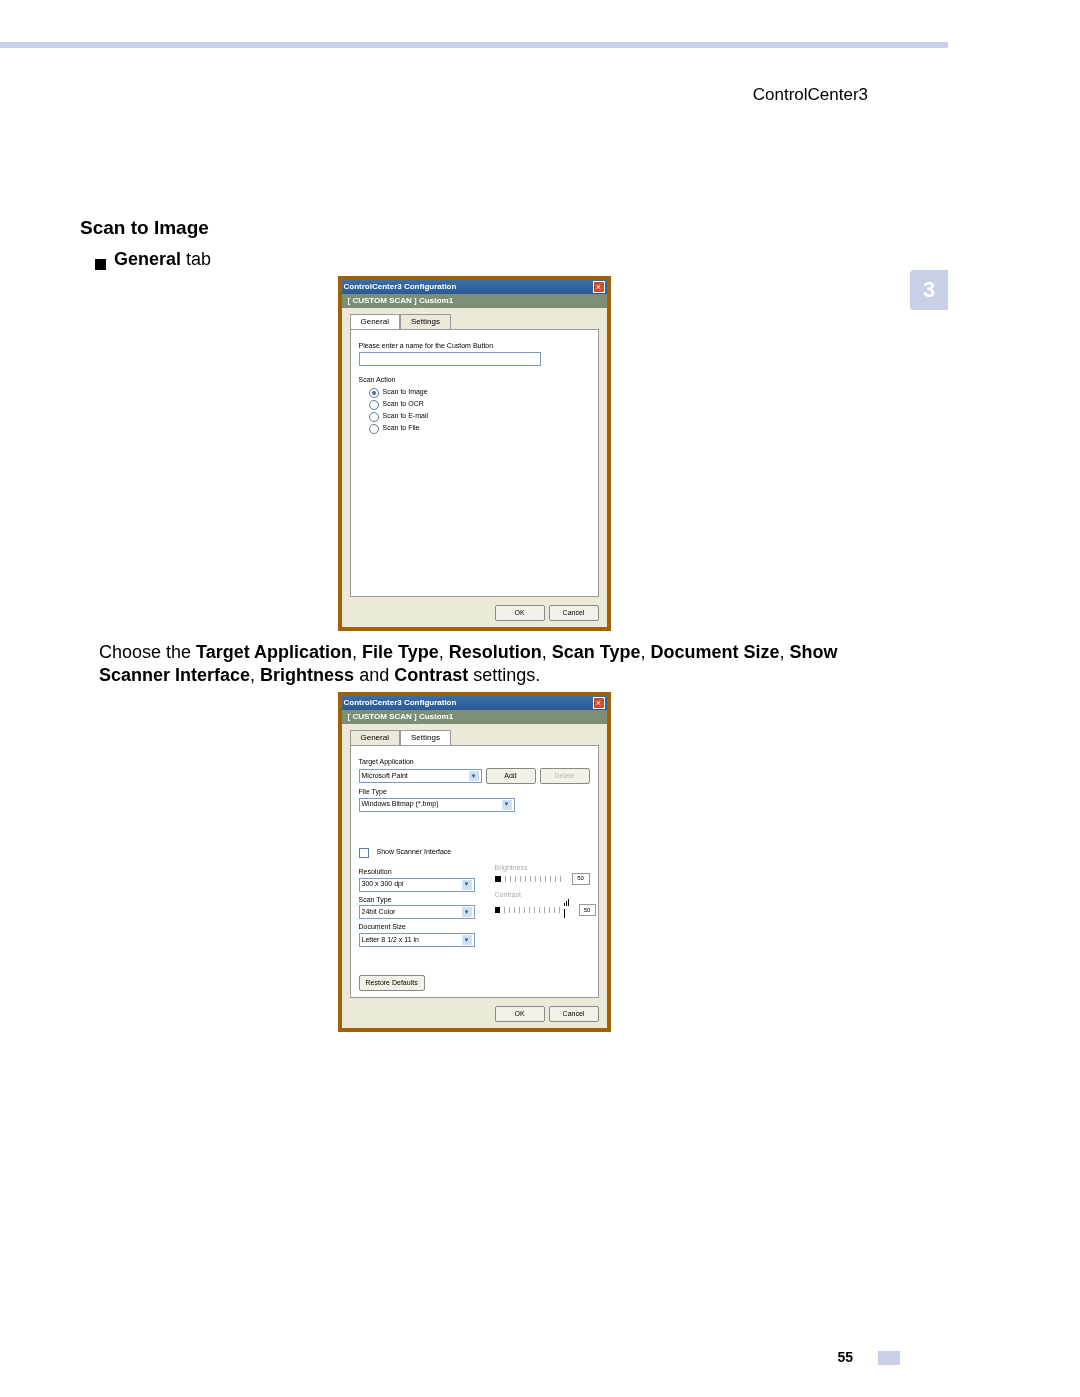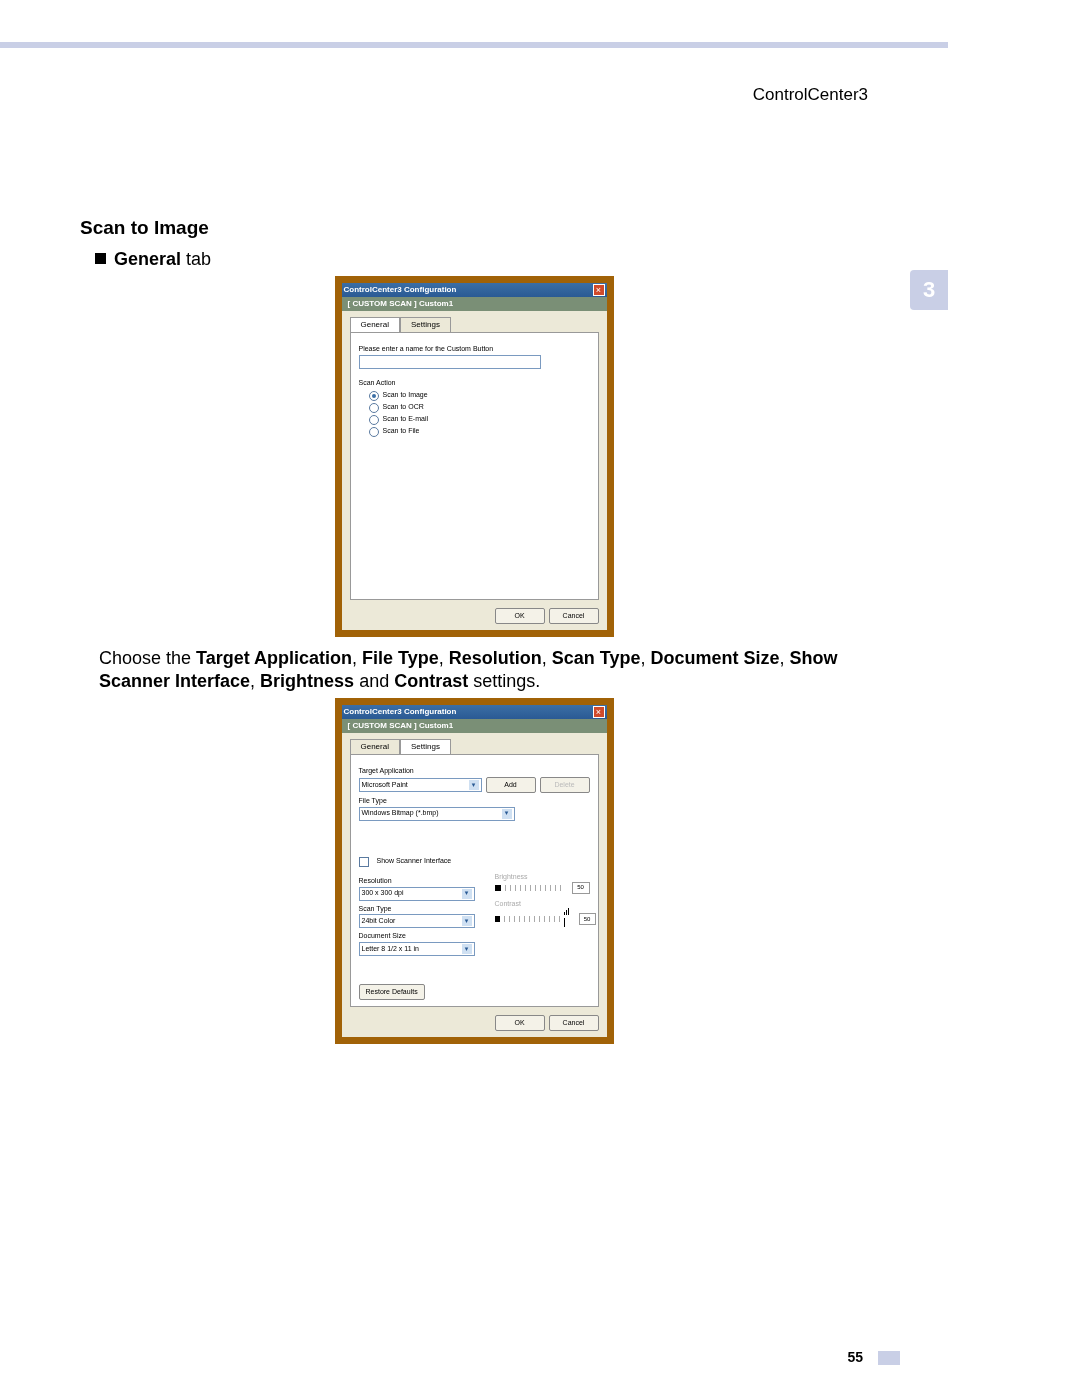--- a/index.html
+++ b/index.html
@@ -5,30 +5,30 @@
   html,body{margin:0;padding:0;background:#fff;font-family:Arial,Helvetica,sans-serif;color:#000;}
   .page{width:948px;height:1397px;position:relative;box-sizing:border-box;}
   .top-bar{position:absolute;top:42px;left:0;right:0;height:6px;background:#c9cfe6;}
   .header-right{position:absolute;top:85px;right:80px;font-size:17px;color:#000;}
   .chapter-tab{position:absolute;right:0;top:270px;width:38px;height:40px;background:#c9cfe6;display:flex;align-items:center;justify-content:center;color:#fff;font-size:22px;font-weight:bold;border-radius:4px 0 0 4px;}
   .h1{position:absolute;top:142px;left:80px;font-size:28px;font-weight:bold;letter-spacing:0.3px;}
   .h1::after{content:"";position:absolute;left:490px;top:38px;}
   .content{position:absolute;top:184px;left:80px;right:80px;font-size:18px;line-height:1.25;}
   .para{margin:4px 0 10px 0;}
   .h2{font-size:19px;font-weight:bold;margin-top:26px;margin-bottom:8px;}
-  .bullet-row{display:flex;align-items:flex-start;margin:4px 0;padding-left:15px;}
+  .bullet-row{display:flex;align-items:flex-end;margin:4px 0;padding-left:15px;}
   .bullet-sq{width:11px;height:11px;background:#000;margin-top:5px;margin-right:8px;flex:0 0 auto;}
   .bullet-text{font-size:18px;}
   .indent{margin-left:19px;margin-top:4px;margin-bottom:6px;}
   .bold{font-weight:bold;}
-  .page-num{position:absolute;bottom:32px;right:85px;font-size:14px;font-weight:bold;margin-left:11px;}
+  .page-num{position:absolute;bottom:32px;right:95px;font-size:14px;font-weight:bold;margin-left:11px;}
   .page-num-bar{position:absolute;bottom:32px;right:48px;width:22px;height:14px;background:#c9cfe6;}
 
   
-  .dlg{width:265px;margin:6px auto 10px auto;border:7px solid #a16207;font-family:Tahoma,Arial,sans-serif;font-size:8px;background:#ece9d8;}
+  .dlg{width:265px;margin:6px auto 10px auto;border:4px solid #a16207;font-family:Tahoma,Arial,sans-serif;font-size:8px;background:#ece9d8;}
   .dlg-titlebar{height:14px;background:linear-gradient(#3b6ea5,#2a5a94);display:flex;align-items:center;justify-content:space-between;padding:0 2px;}
   .dlg-title{color:#fff;font-size:8px;font-weight:bold;}
   .dlg-close{width:12px;height:12px;background:#d04a2b;color:#fff;display:flex;align-items:center;justify-content:center;font-size:9px;border:1px solid #fff;box-sizing:border-box;}
   .dlg-subhdr{background:#7a8f76;color:#fff;font-size:8px;font-weight:bold;padding:2px 6px;}
   .dlg-body{padding:6px 8px 4px 8px;background:#ece9d8;}
   .tabs{display:flex;margin-bottom:0;}
   .tab{padding:2px 10px;border:1px solid #999;border-bottom:none;background:#ece9d8;font-size:8px;margin-right:0;}
   .tab.active{background:#fff;position:relative;z-index:2;}
   .tab-pane{border:1px solid #999;background:#fff;padding:8px;min-height:250px;position:relative;}
   .lbl{font-size:7px;margin-top:4px;margin-bottom:1px;}

